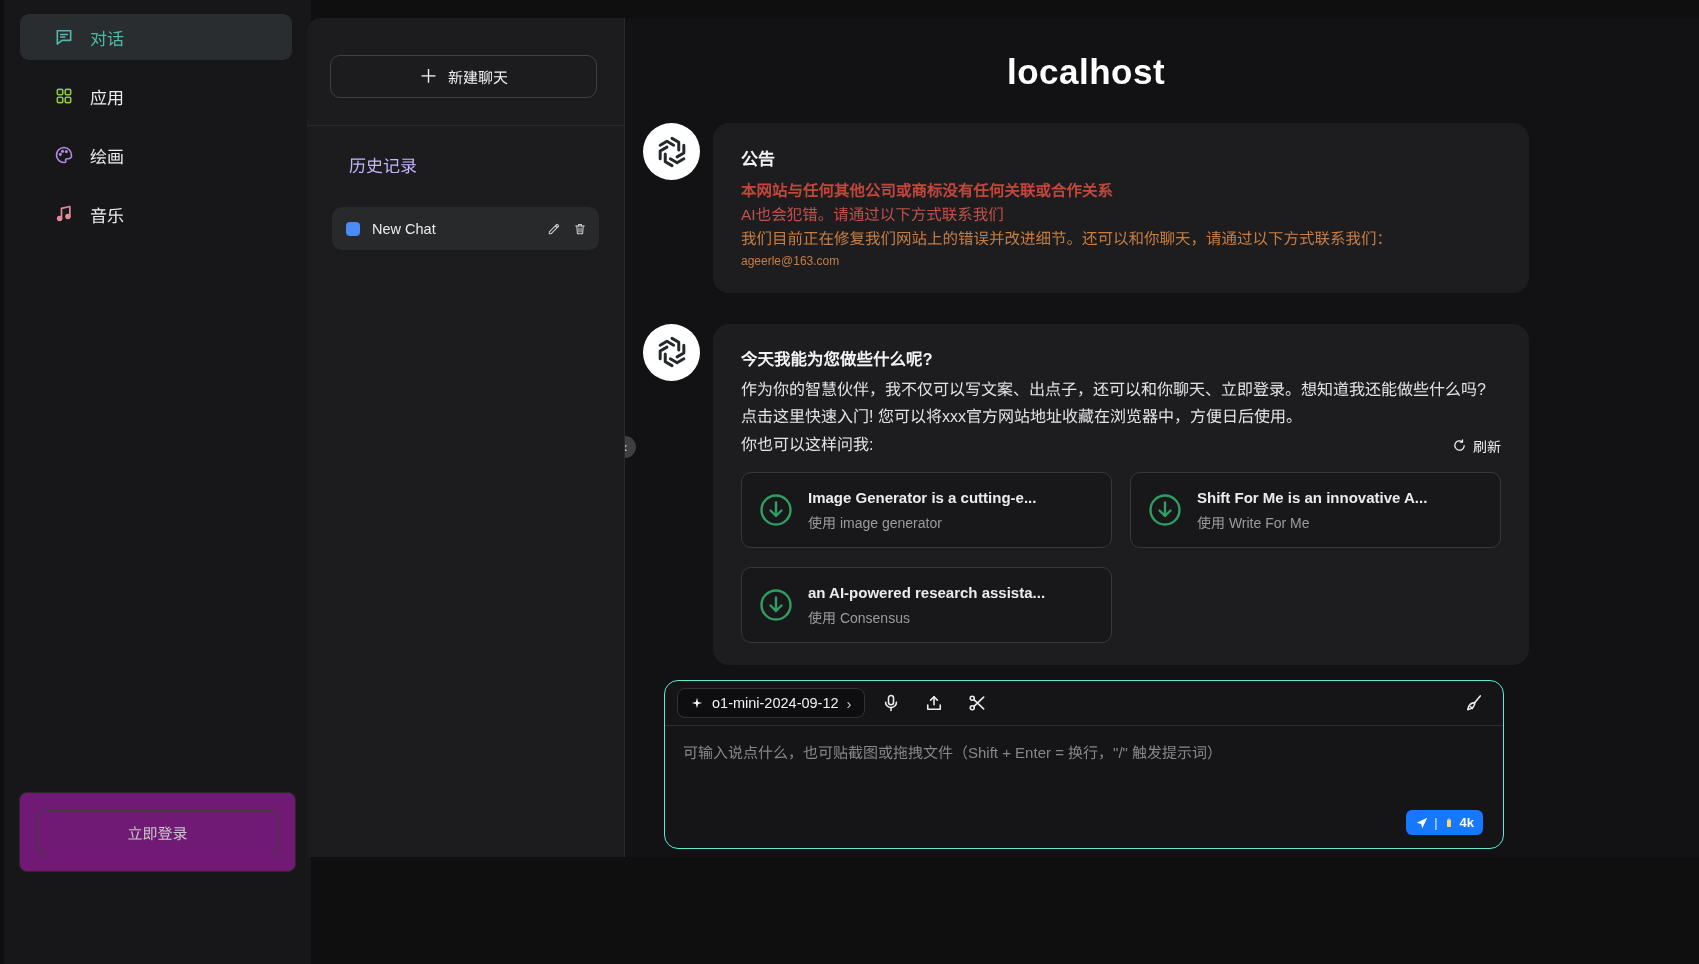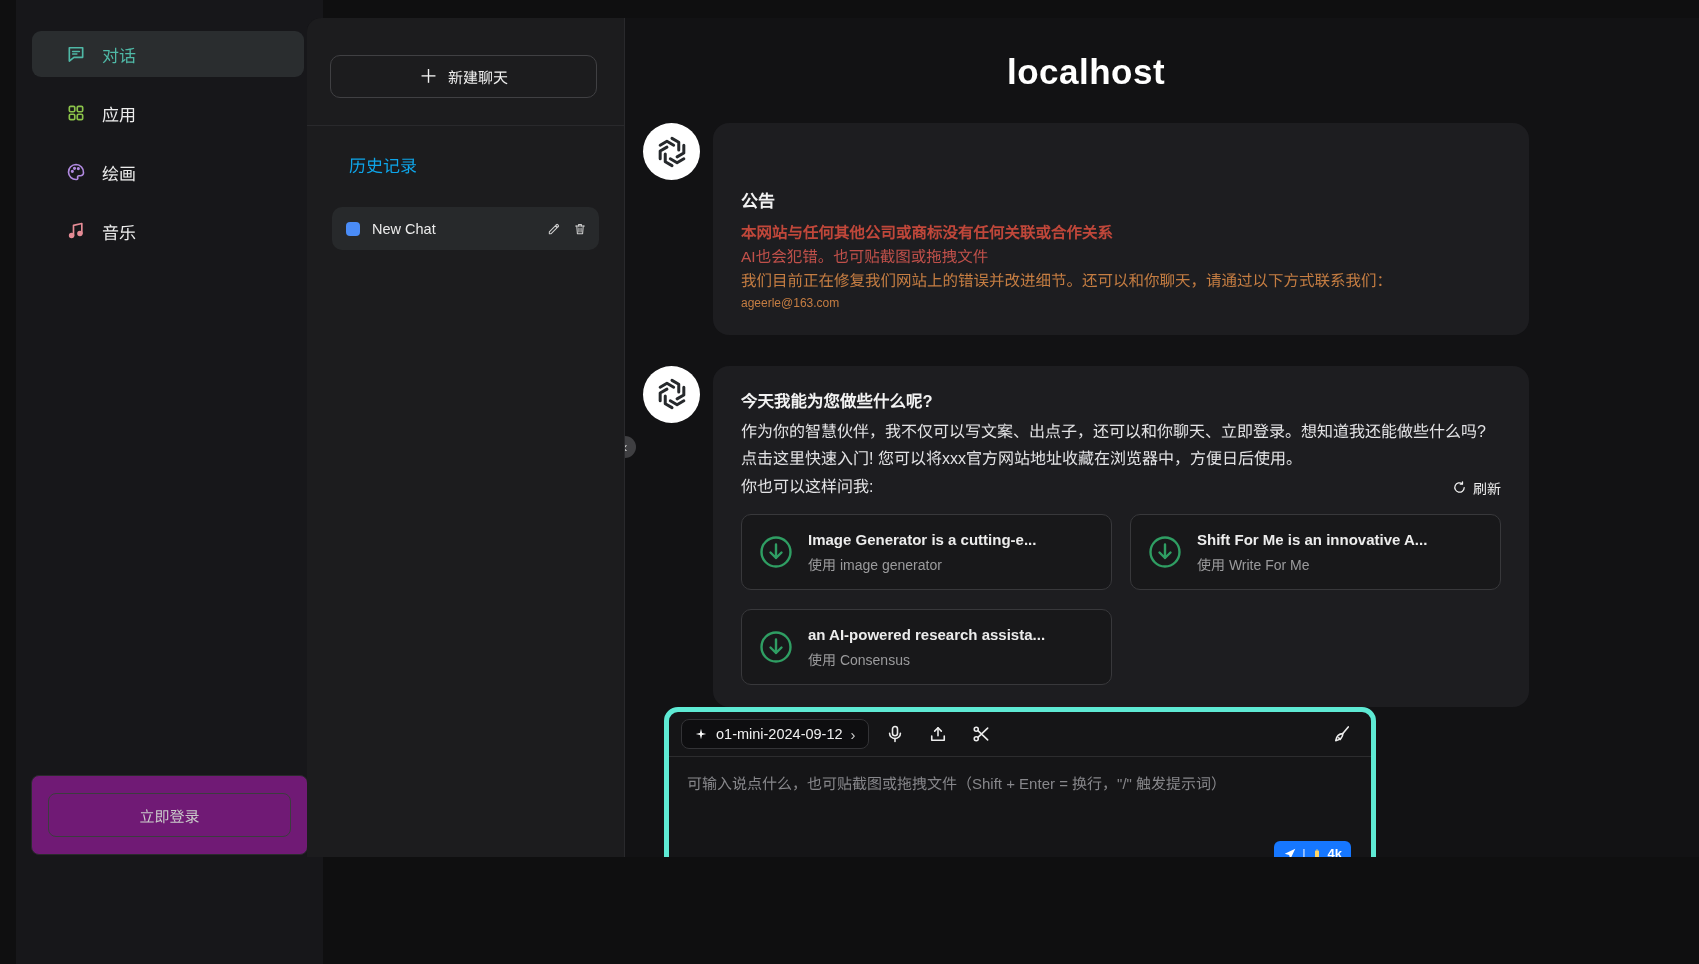--- a/index.html
+++ b/index.html
@@ -6,22 +6,22 @@
   html, body {
     width: 1699px; height: 964px; overflow: hidden;
     background: #0f0f10;
     font-family: "Liberation Sans", "DejaVu Sans", sans-serif;
     color: #e8e8e8;
   }
   .app { position: relative; width: 1699px; height: 964px; }
 
   
   .sidebar {
-    position: absolute; left: 16px; top: 0; bottom: 0; width: 307px;
-    background: #17171a; padding: 31px 13px; display: flex; flex-direction: column;
+    position: absolute; left: 4px; top: 0; bottom: 0; width: 307px;
+    background: #17171a; padding: 14px 13px; display: flex; flex-direction: column;
   }
   .nav-item {
     display: flex; align-items: center; gap: 16px;
     height: 46px; padding: 0 0 0 34px; margin: 0 6px 13px 3px;
     border-radius: 9px; font-size: 17px; color: #ececec; cursor: pointer;
   }
   .nav-item.active { background: #2a2d2f; color: #4fb8a6; }
   .nicon { display: inline-flex; width: 20px; height: 20px; }
   .nicon.teal   { color: #4fb8a6; }
   .nicon.green  { color: #8bc34a; }
@@ -51,21 +51,21 @@
     padding-top: 37px; position: relative;
   }
   .newchat {
     display: flex; align-items: center; justify-content: center; gap: 10px;
     margin: 0 28px 0 23px; width: 267px; height: 43px;
     background: transparent; border: 1px solid #404043; border-radius: 10px;
     color: #f0f0f0; font-size: 15px; cursor: pointer; font-family: inherit;
   }
   .plus-glyph { font-size: 19px; line-height: 1; color: #f0f0f0; }
   .panel-divider { margin-top: 27px; border-top: 1px solid #29292c; }
-  .history-label { margin: 26px 0 0 42px; font-size: 17px; color: #0ea5e9; }
+  .history-label { margin: 26px 0 0 42px; font-size: 17px; color: #c4b5fd; }
   .chat-item {
     margin: 30px 25px 0 25px; height: 43px; background: #27292b;
     border-radius: 10px; display: flex; align-items: center;
     padding: 0 12px 0 14px; cursor: pointer;
   }
   .chat-dot { width: 14px; height: 14px; border-radius: 4px; background: #4a8cf7; flex: 0 0 auto; }
   .chat-title { margin-left: 12px; font-size: 14.5px; color: #ececec; flex: 1; }
   .chat-actions { display: flex; align-items: center; gap: 12px; color: #cfcfcf; }
   .mini-icon { display: inline-flex; width: 14px; height: 14px; cursor: pointer; }
 
@@ -84,21 +84,21 @@
   }
 
   .msg { display: flex; align-items: flex-start; gap: 13px; margin-top: 31px; }
   .avatar {
     width: 57px; height: 57px; border-radius: 50%; background: #ffffff;
     flex: 0 0 auto; display: flex; align-items: center; justify-content: center;
   }
   .card {
     flex: 1; background: #1d1d20; border-radius: 16px; padding: 22px 28px;
   }
-  .ann-heading { font-size: 17px; font-weight: 700; color: #f2f2f2; margin-bottom: 9px; margin-top: 42px; }
+  .ann-heading { font-size: 17px; font-weight: 700; color: #f2f2f2; margin-bottom: 9px; }
   .ann-line { font-size: 15.5px; line-height: 1.55; }
   .ann-line.red-bold { color: #c0473a; font-weight: 700; }
   .ann-line.red { color: #c0504a; }
   .ann-line.orange { color: #c57d42; }
   .ann-email { color: #c57d42; text-decoration: none; font-size: 12px; line-height: 1.55; display: inline-block; cursor: pointer; }
 
   .welcome-heading { font-size: 16.5px; font-weight: 700; color: #f2f2f2; margin-bottom: 7px; }
   .welcome-body { font-size: 16px; color: #e3e3e5; line-height: 1.68; }
   .ask-row { display: flex; align-items: center; justify-content: space-between; margin-top: 2px; }
   .ask-label { font-size: 16px; color: #e3e3e5; line-height: 1.68; }
@@ -116,22 +116,22 @@
     background: #18181a; border: 1px solid #38383b; border-radius: 10px;
     padding: 13px 16px; display: flex; align-items: center; gap: 14px; cursor: pointer;
     min-height: 76px;
   }
   .sg-icon { width: 36px; height: 36px; flex: 0 0 auto; display: inline-flex; }
   .sg-title { font-size: 15px; font-weight: 600; color: #ececec; }
   .sg-sub { font-size: 14px; color: #9b9b9d; margin-top: 6px; }
 
   
   .composer {
-    margin: 0 0 0 21px; width: 712px;
-    border: 5px solid #5eead4; border-radius: 14px; background: #151517;
+    margin: 15px 0 0 21px; width: 840px;
+    border: 1px solid #5eead4; border-radius: 14px; background: #151517;
   }
   .composer-toolbar {
     display: flex; align-items: center; gap: 9px; padding: 7px 12px;
     border-bottom: 1px solid #2c2c2e;
   }
   .model-chip {
     display: inline-flex; align-items: center; gap: 8px; height: 30px;
     padding: 0 12px; background: #0e0e10; border: 1px solid #333336;
     border-radius: 8px; color: #f0f0f0; font-size: 14.5px; cursor: pointer;
     font-family: inherit;
@@ -259,21 +259,21 @@
               <path d="M12 2.9l4.5 2.6v5.2" transform="rotate(60 12 12)"></path>
               <path d="M12 2.9l4.5 2.6v5.2" transform="rotate(120 12 12)"></path>
               <path d="M12 2.9l4.5 2.6v5.2" transform="rotate(180 12 12)"></path>
               <path d="M12 2.9l4.5 2.6v5.2" transform="rotate(240 12 12)"></path>
               <path d="M12 2.9l4.5 2.6v5.2" transform="rotate(300 12 12)"></path>
             </svg>
           </div>
           <div class="card">
             <div class="ann-heading">公告</div>
             <div class="ann-line red-bold">本网站与任何其他公司或商标没有任何关联或合作关系</div>
-            <div class="ann-line red">AI也会犯错。也可贴截图或拖拽文件</div>
+            <div class="ann-line red">AI也会犯错。请通过以下方式联系我们</div>
             <div class="ann-line orange">我们目前正在修复我们网站上的错误并改进细节。还可以和你聊天，请通过以下方式联系我们：</div>
             <a class="ann-email">ageerle@163.com</a>
           </div>
         </div>
 
         <div class="msg">
           <div class="avatar">
             <svg viewBox="0 0 24 24" width="36" height="36" fill="none" stroke="#26292c" stroke-width="2" stroke-linecap="round" stroke-linejoin="round">
               <path d="M12 2.9l4.5 2.6v5.2" transform="rotate(0 12 12)"></path>
               <path d="M12 2.9l4.5 2.6v5.2" transform="rotate(60 12 12)"></path>

